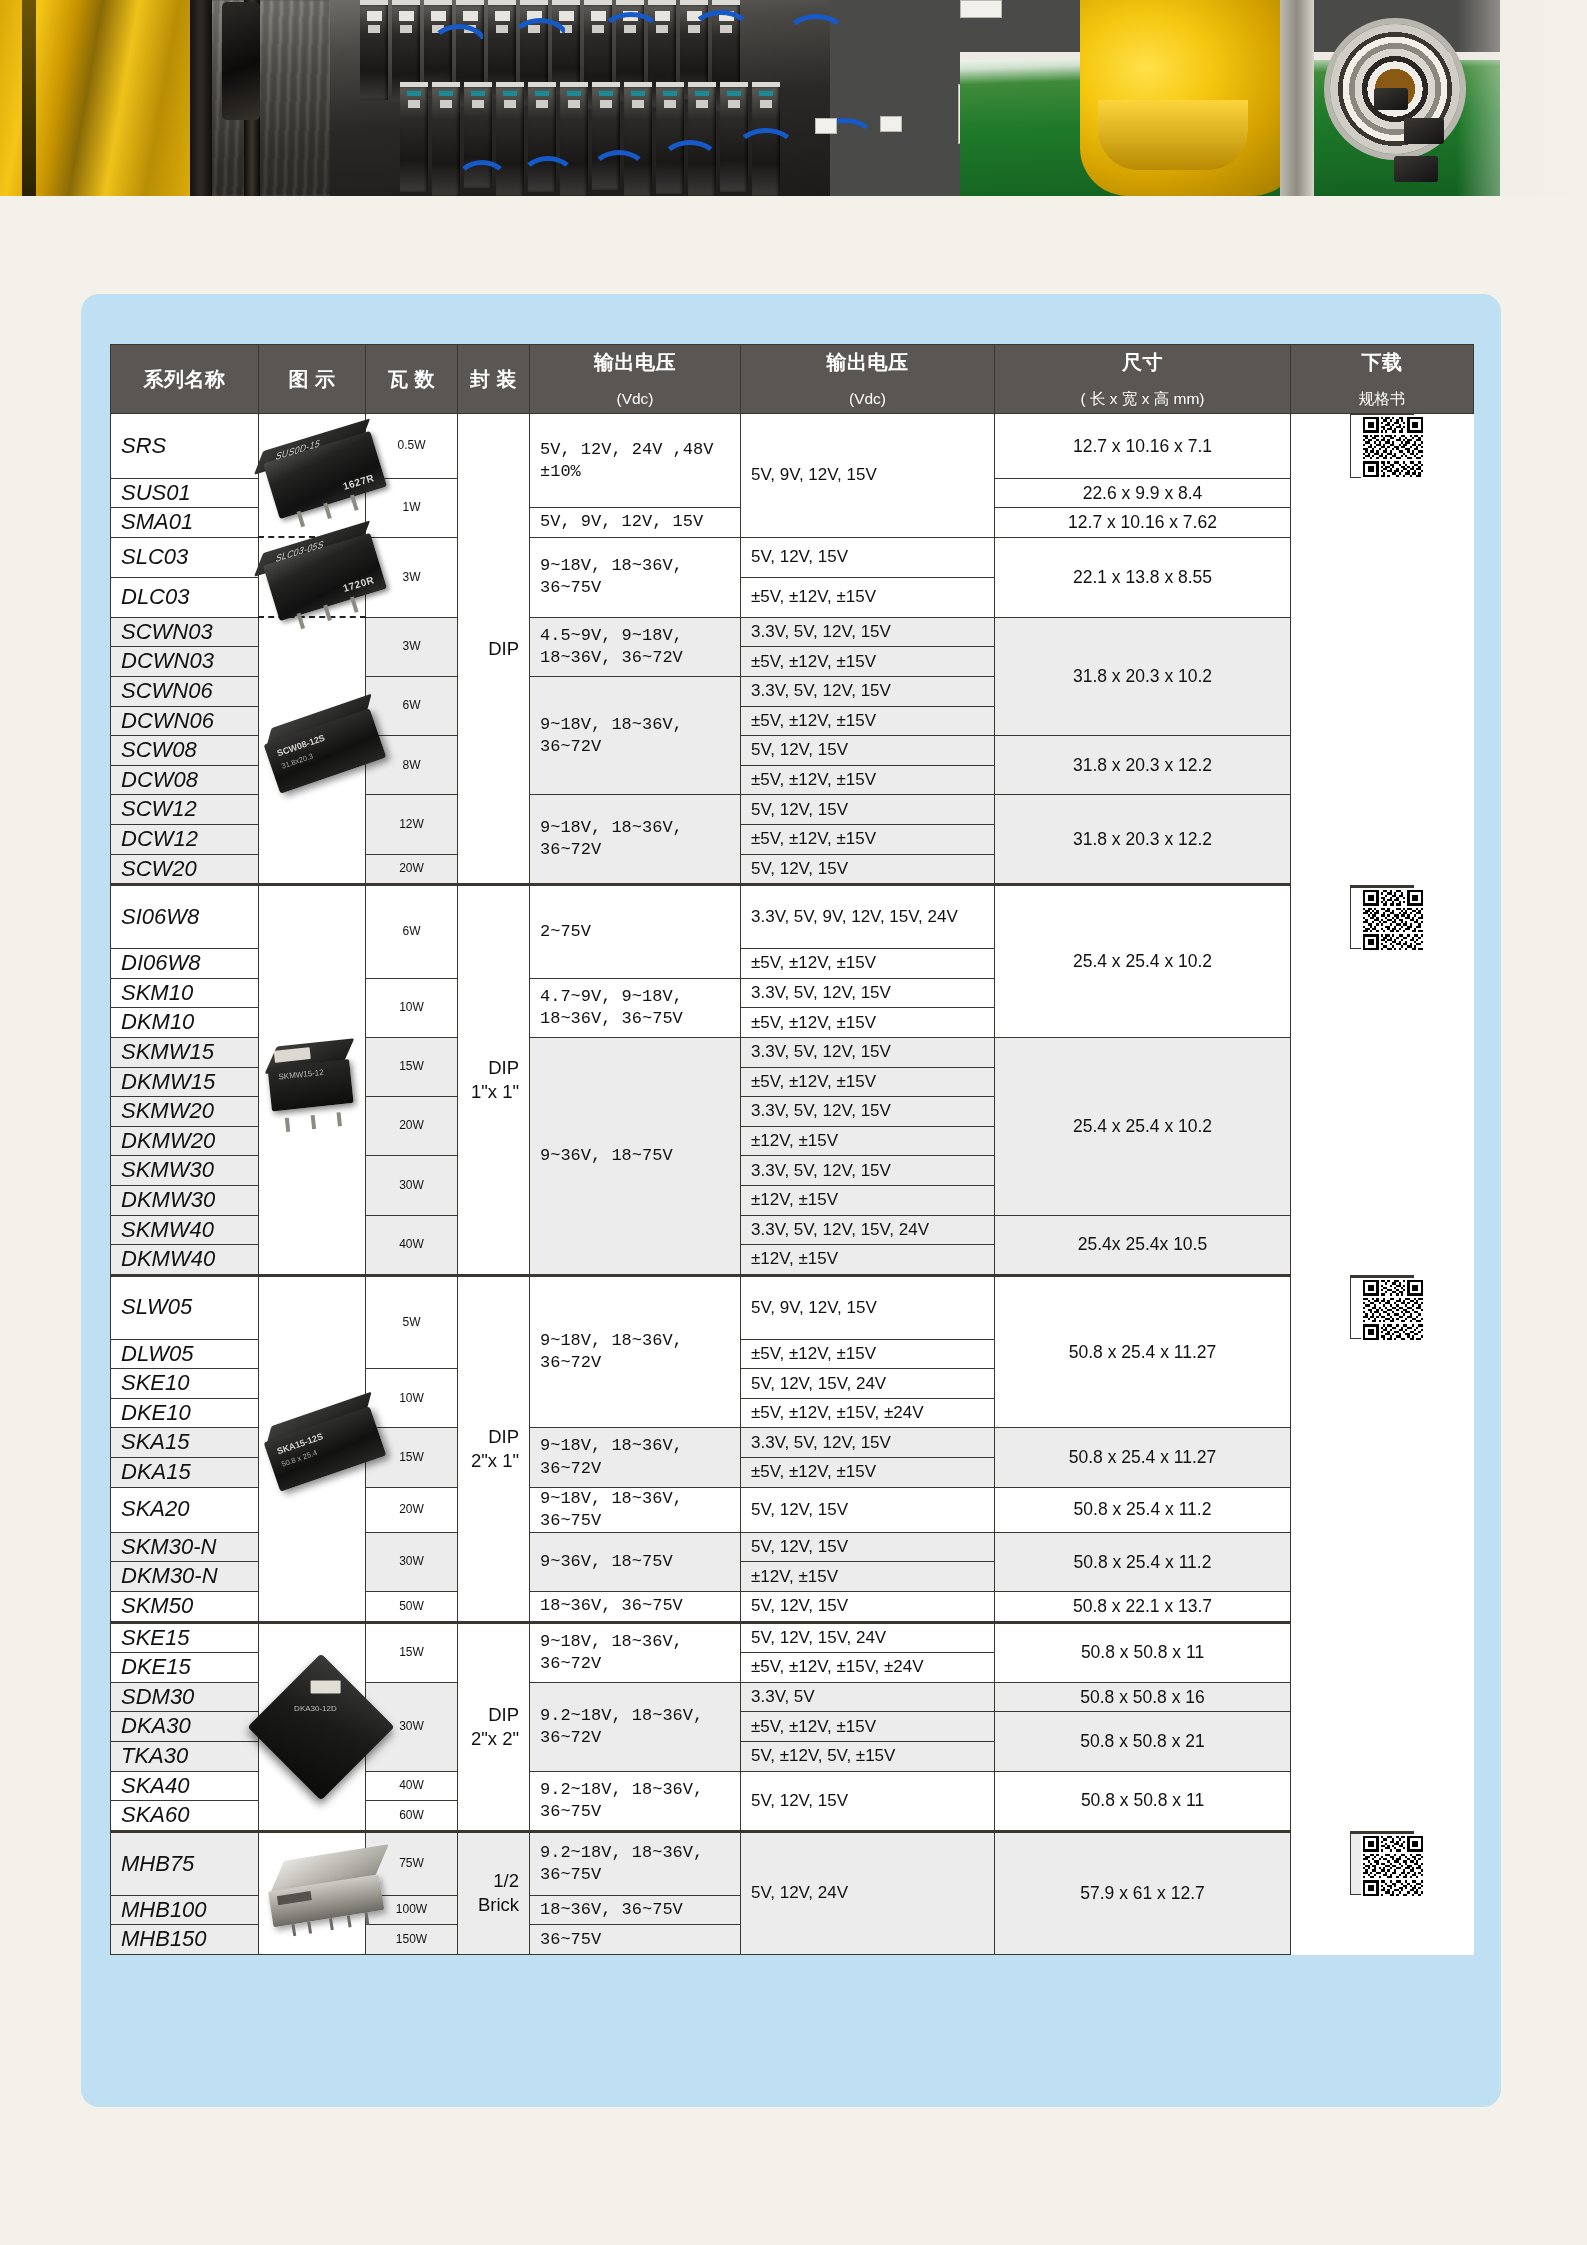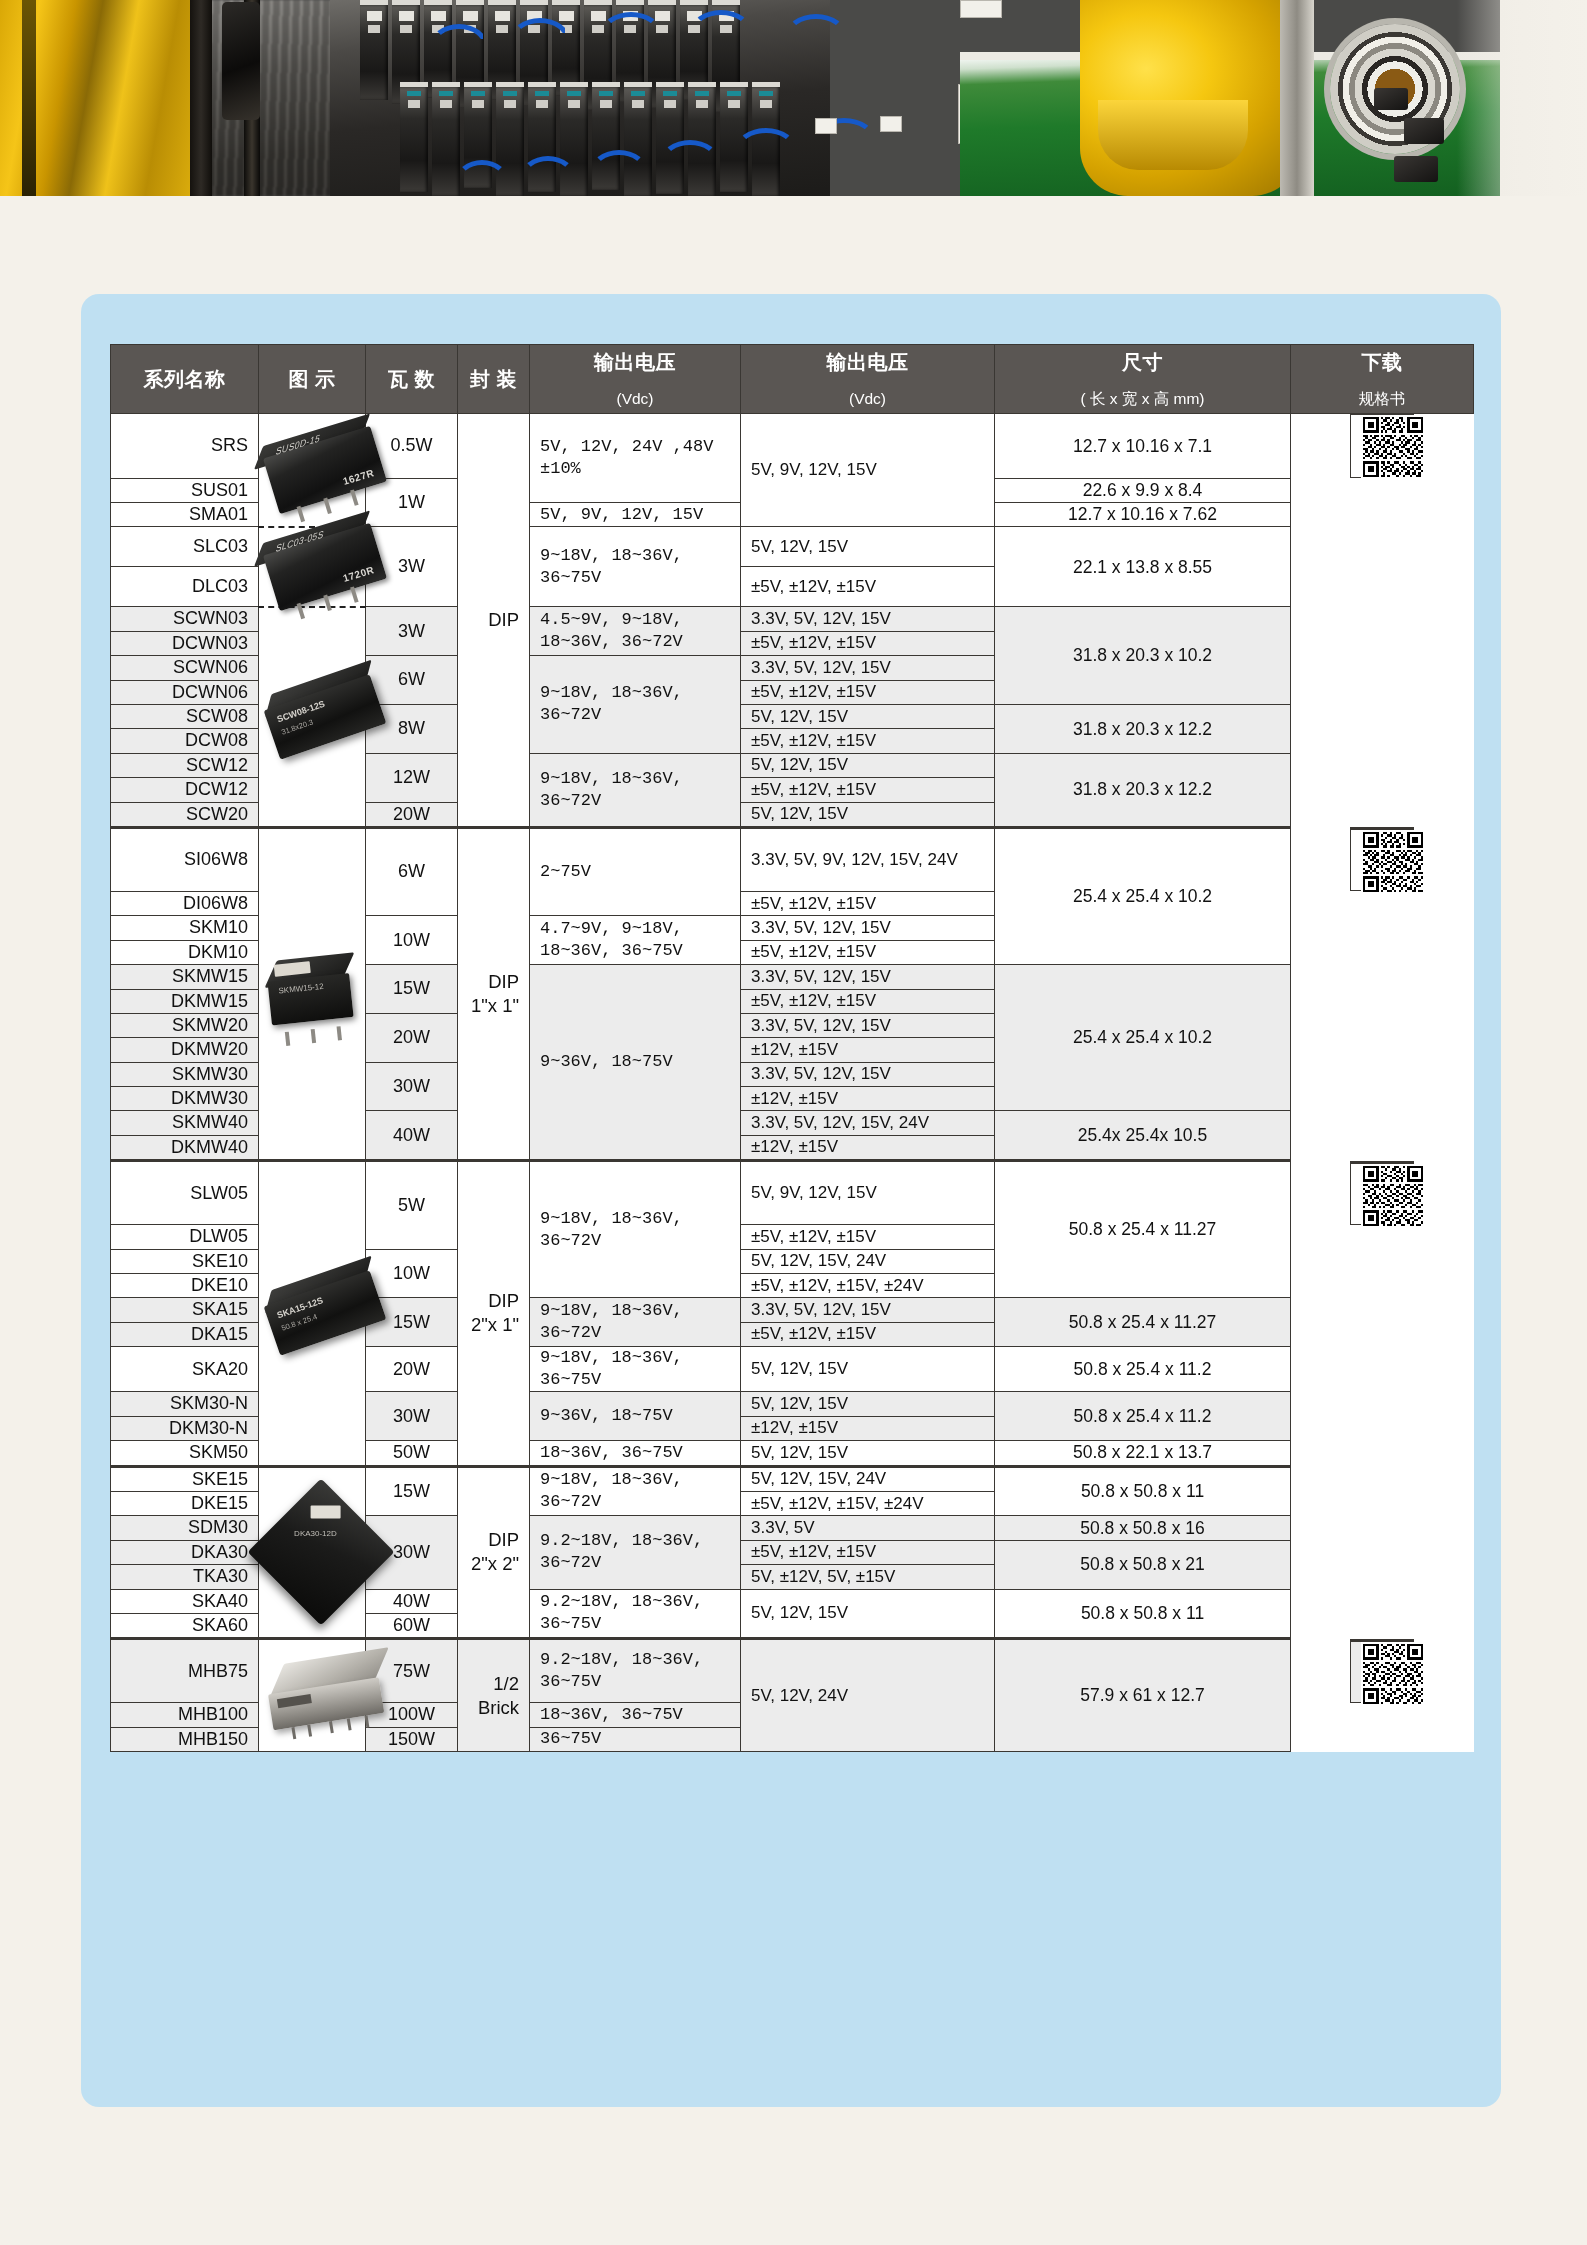--- a/index.html
+++ b/index.html
@@ -125,22 +125,22 @@
     color:#fff;
     height: 62px;
     font-size: 20px;
     font-weight: bold;
     text-align:center;
     padding: 4px 6px;
     letter-spacing: .5px;
   }
   thead th .sub { display:block; font-size:15.5px; font-weight:normal; letter-spacing:0; margin-top:14px;}
 
-  td.series   { text-align:right;  padding-left:14px; font-size:18px; }
-  td.watt     { text-align:center; font-size:18px; }
+  td.series   { text-align:left;  padding-left:14px; font-size:22px;font-style:italic; }
+  td.watt     { text-align:center; font-size:12px; }
   td.pkg      { text-align:right; font-size:18.5px; }
   td.vin      { text-align:left;  font-size:17px; padding-left:12px;font-family:Liberation Mono, monospace; }
   td.vout     { text-align:left;  font-size:17px; padding-left:12px; }
   td.dim      { text-align:center; font-size:17.5px; }
   td.img, td.qr { text-align:center; padding:0; }
 
   tr.alt td { background:#ececec; }
   td.white-force { background:#fff !important; }
 
   td.dash-b { border-bottom: 2px dashed #222 !important; }

